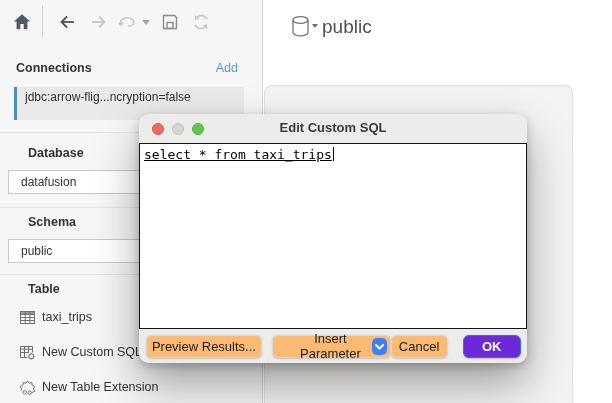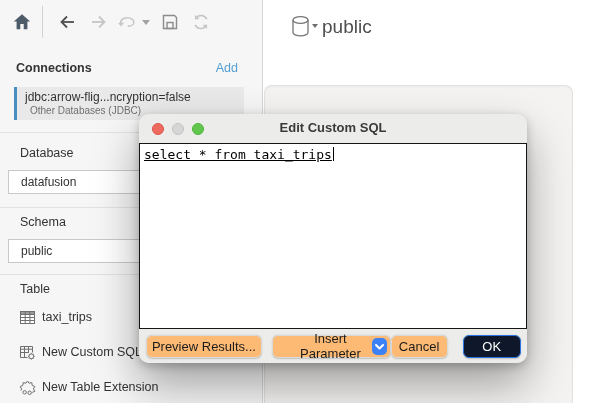--- a/index.html
+++ b/index.html
@@ -18,21 +18,21 @@
   .conn-header { position:absolute; left:0; top:60px; width:263px; height:18px; }
   .conn-label { position:absolute; left:16px; top:1px; font-size:12.5px; font-weight:700; color:#333; }
   .add-link   { position:absolute; right:25px; top:1px; font-size:12.5px; color:#54a0d4; cursor:pointer; }
 
   .conn-item { position:absolute; left:14px; top:87px; width:230px; height:33px;
                background:#e9e9e9; border-left:3.5px solid #4a8fc0; padding:3px 6px 0 8px; }
   .conn-title { font-size:12px; color:#333; white-space:nowrap; overflow:hidden; }
   .conn-sub   { font-size:10px; color:#6f6f6f; margin-left:5px; margin-top:1px; white-space:nowrap; }
 
   .sb-divider { position:absolute; left:0; width:263px; height:1px; background:#e2e2e2; }
-  .sb-label { position:absolute; left:12px; font-size:12.5px; font-weight:400; color:#333;padding-left:8px; }
+  .sb-label { position:absolute; left:20px; font-size:12.5px; font-weight:700; color:#333;padding-left:8px; }
   .sb-select { position:absolute; left:8px; width:238px; height:24px; background:#fff;
                border:1px solid #c9c9c9; font-size:12px; color:#333;
                display:flex; align-items:center; padding-left:12px; }
   .sb-select .sel-caret { position:absolute; right:8px; top:9px; width:0; height:0;
                border-left:4px solid transparent; border-right:4px solid transparent;
                border-top:5px solid #8a8a8a; }
 
   .tbl-row { position:absolute; left:0; width:262px; height:26px; display:flex;
              align-items:center; }
   .tbl-row .row-icon { position:absolute; left:19px; width:17px; height:17px; }
@@ -72,22 +72,22 @@
   .dlg-btn { height:23px; border:1px solid #d9d9d9; border-radius:6px; background:#fdba74;
              font-family:"Liberation Sans", sans-serif; font-size:13px; font-weight:500;
              color:#1c1c1c; display:flex; align-items:center; justify-content:center;
              box-shadow:0 0.5px 1.5px rgba(0,0,0,0.18); cursor:pointer; }
   .btn-preview { width:137px; }
   .btn-insert  { width:137px; margin-left:10px; justify-content:space-between;
                  padding:0 3px 0 16px; }
   .chev-box { width:17px; height:17px; border-radius:5px; background:#3c82f6;
               display:flex; align-items:center; justify-content:center; }
   .btn-cancel { width:67px; margin-left:auto; }
-  .btn-ok { width:69px; margin-left:15px; background:#0f172a; border:1px solid #2b74e2;
-            color:#fff; }
+  .btn-ok { width:69px; margin-left:15px; background:#6d28d9; border:1px solid #2b74e2;
+            color:#fff;font-weight:bold; }
   svg { display:block; }
 </style>
 </head>
 <body>
 
 <div class="app">
 
   <aside class="sidebar">
 
     <div class="toolbar">
@@ -136,21 +136,20 @@
       </span>
     </div>
 
     <div class="conn-header">
       <span class="conn-label">Connections</span>
       <span class="add-link">Add</span>
     </div>
 
     <div class="conn-item">
       <div class="conn-title">jdbc:arrow-flig...ncryption=false</div>
-      <div class="conn-sub">Other Databases (JDBC)</div>
     </div>
 
     <div class="sb-divider" style="top:132px"></div>
     <div class="sb-label" style="top:146px">Database</div>
     <div class="sb-select" style="top:170px">
       <span>datafusion</span>
       <span class="sel-caret"></span>
     </div>
 
     <div class="sb-divider" style="top:207px"></div>

